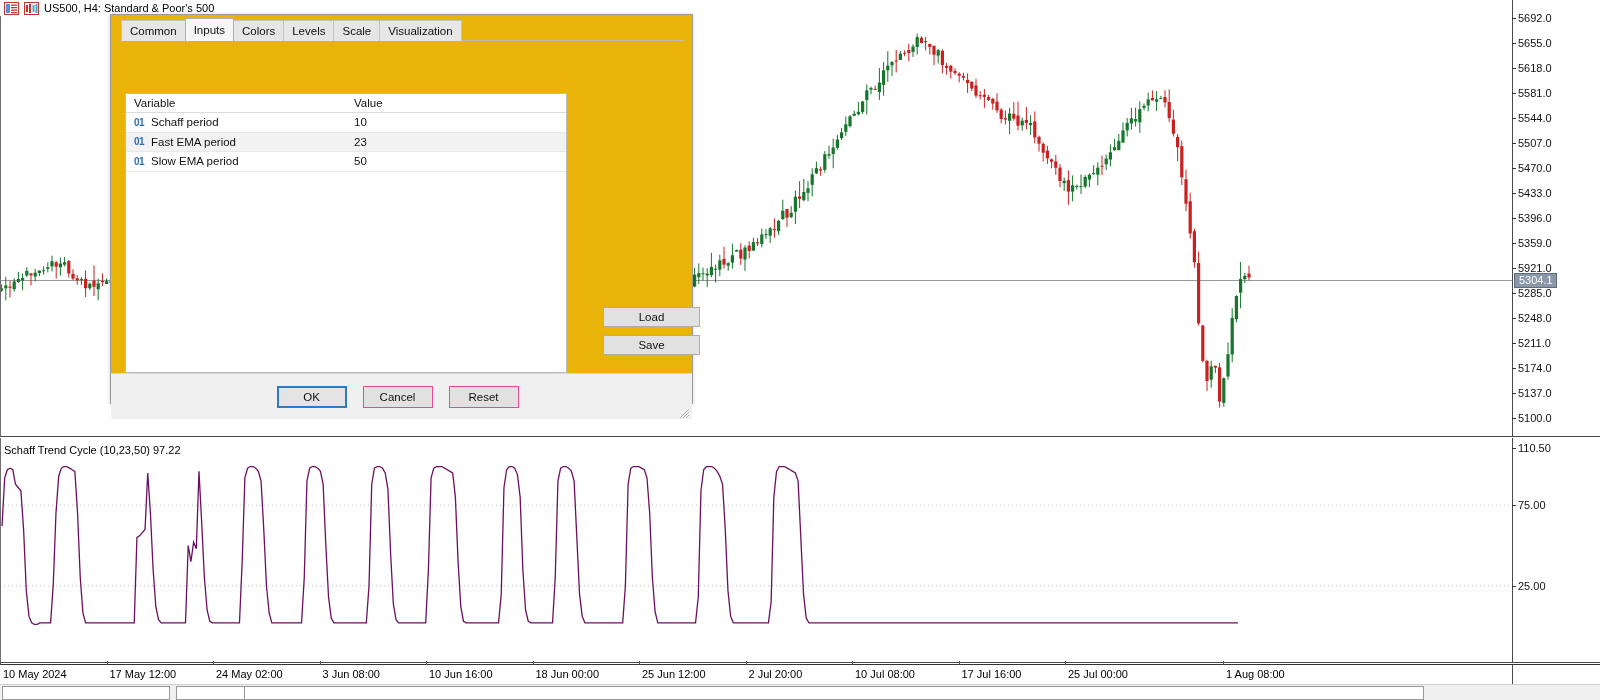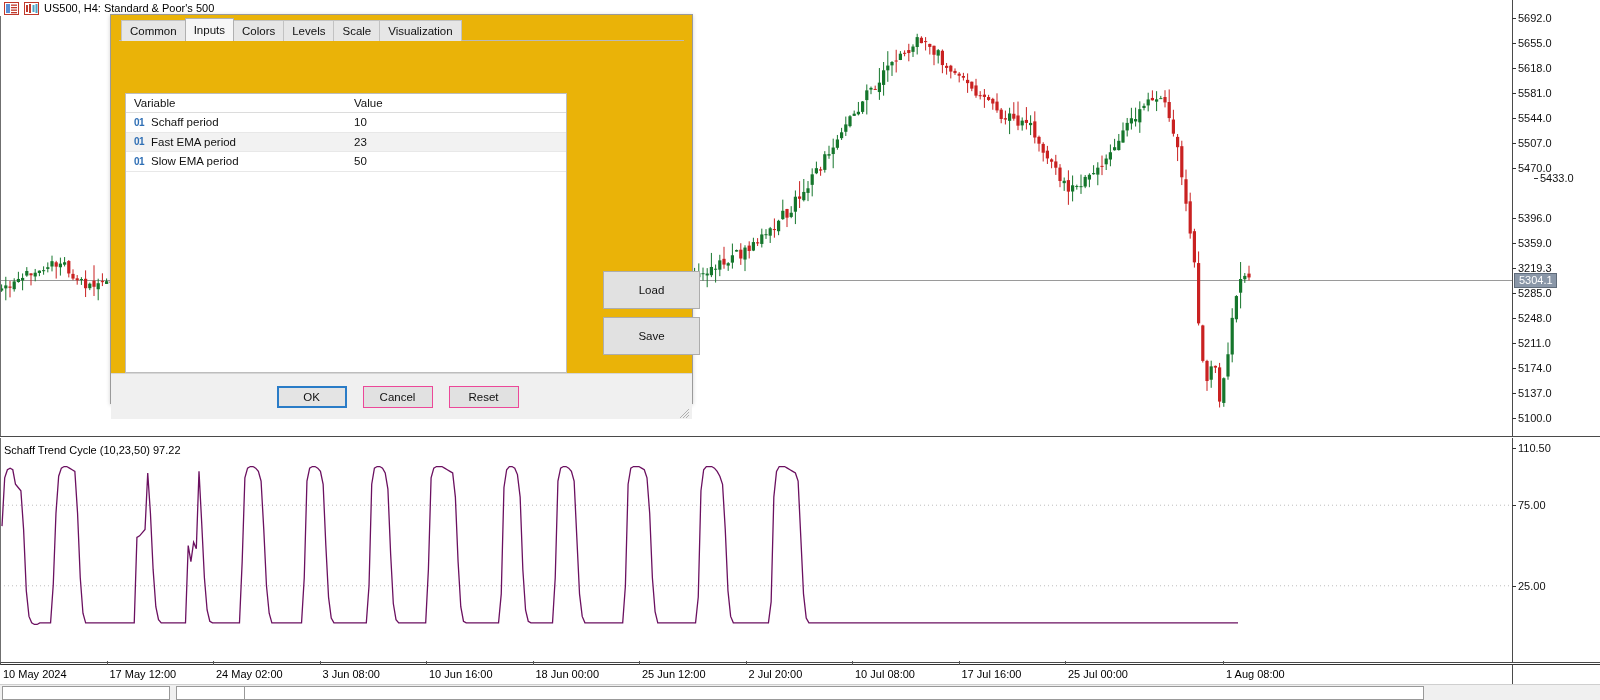--- a/index.html
+++ b/index.html
@@ -246,21 +246,21 @@
   .gr-val { padding-left: 6px; }
 
   .side-btns {
     display: flex; flex-direction: column;
     justify-content: flex-end;
     gap: 8px;
     padding-bottom: 18px;
     margin-left: 26px;
   }
   .sbtn {
-    width: 97px; height: 38px;
+    width: 97px; height: 20px;
     background: #e1e1e1;
     border: 1px solid #adadad;
     font-size: 11.5px; color: #111;
     display: flex; align-items: center; justify-content: center;
   }
 
   .dlg-footer {
     flex: 0 0 auto; height: 46px;
     display: flex; align-items: center; justify-content: center;
     gap: 16px;
@@ -645,24 +645,24 @@
 
   <div class="price-axis">
     <div id="price-ticks">
         <div class="px-tick" style="top: 13px;"><span>5692.0</span></div>
         <div class="px-tick" style="top: 38px;"><span>5655.0</span></div>
         <div class="px-tick" style="top: 63px;"><span>5618.0</span></div>
         <div class="px-tick" style="top: 88px;"><span>5581.0</span></div>
         <div class="px-tick" style="top: 113px;"><span>5544.0</span></div>
         <div class="px-tick" style="top: 138px;"><span>5507.0</span></div>
         <div class="px-tick" style="top: 163px;"><span>5470.0</span></div>
-        <div class="px-tick" style="top: 173px; margin-left: 22px;"><span>5433.0</span></div>
+        <div class="px-tick" style="top: 188px;"><span>5433.0</span></div>
         <div class="px-tick" style="top: 213px;"><span>5396.0</span></div>
         <div class="px-tick" style="top: 238px;"><span>5359.0</span></div>
-        <div class="px-tick" style="top: 263px;"><span>3219.3</span></div>
+        <div class="px-tick" style="top: 263px;"><span>5921.0</span></div>
         <div class="px-tick" style="top: 288px;"><span>5285.0</span></div>
         <div class="px-tick" style="top: 313px;"><span>5248.0</span></div>
         <div class="px-tick" style="top: 338px;"><span>5211.0</span></div>
         <div class="px-tick" style="top: 363px;"><span>5174.0</span></div>
         <div class="px-tick" style="top: 388px;"><span>5137.0</span></div>
         <div class="px-tick" style="top: 413px;"><span>5100.0</span></div>
       </div>
     <div class="px-current" id="px-current" style="top: 273.095px;">5304.1</div>
   </div>
 

